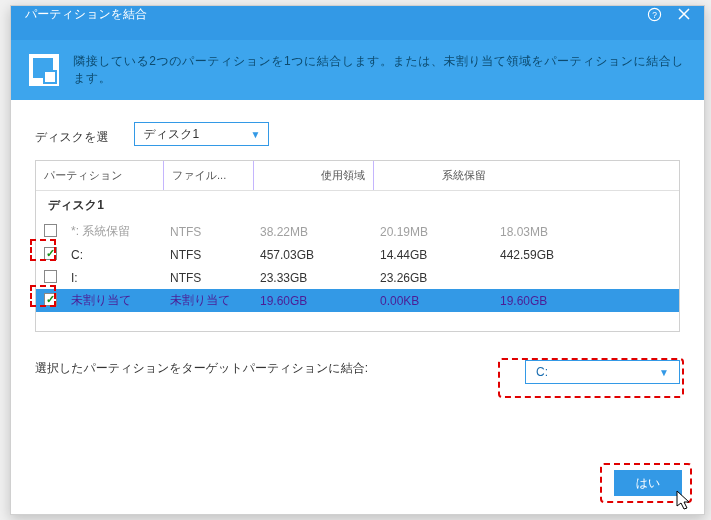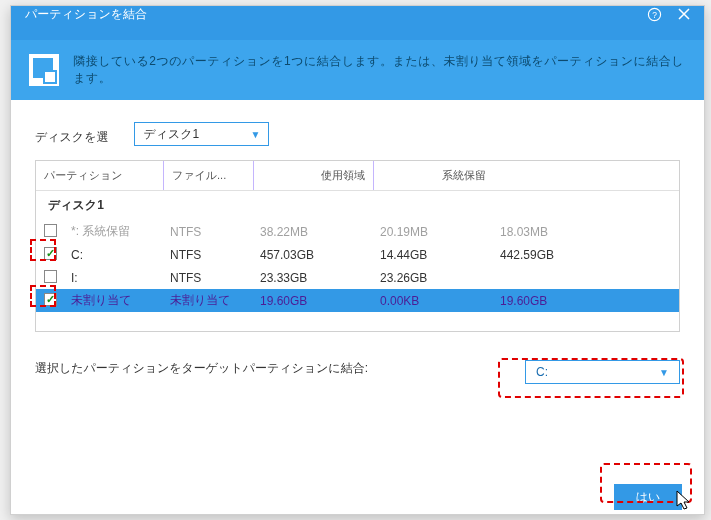--- a/index.html
+++ b/index.html
@@ -37,21 +37,21 @@
     .cb{width:13px;height:13px;border:1px solid #888;background:#fff;display:flex;align-items:center;justify-content:center}
     .cb.checked::after{content:"✓";color:#1a8f1a;font-size:11px;font-weight:bold;line-height:1}
     .highlight-red{position:absolute;border:2px dashed #e00000;pointer-events:none}
     .hl-cb1{left:30px;top:239px;width:26px;height:22px}
     .hl-cb2{left:30px;top:285px;width:26px;height:22px}
     .target-row{display:flex;align-items:flex-start;margin-top:28px;justify-content:space-between}
     .target-label{font-size:12px;color:#333}
     .target-select{border:1px solid #3399e6;height:24px;width:155px;font-size:12px;padding:0 10px;display:flex;align-items:center;justify-content:space-between;cursor:pointer;color:#1a6db0}
     .target-select .caret{color:#3399e6;font-size:10px}
     .hl-combo{left:498px;top:358px;width:186px;height:40px;border-radius:4px}
-    .btn-row{position:absolute;bottom:4px;right:22px}
+    .btn-row{position:absolute;bottom:18px;right:22px}
     .btn-ok{background:#3399e6;color:#fff;border:none;width:68px;height:26px;font-size:12px;cursor:pointer}
     .hl-btn{left:600px;top:463px;width:92px;height:40px;border-radius:4px}
     .cursor{position:absolute;left:676px;top:490px;pointer-events:none}
     .disabled-text{color:#a0a0a0}
   </style>
 </head>
 <body>
 
 <div class="window">
   <div class="titlebar">

